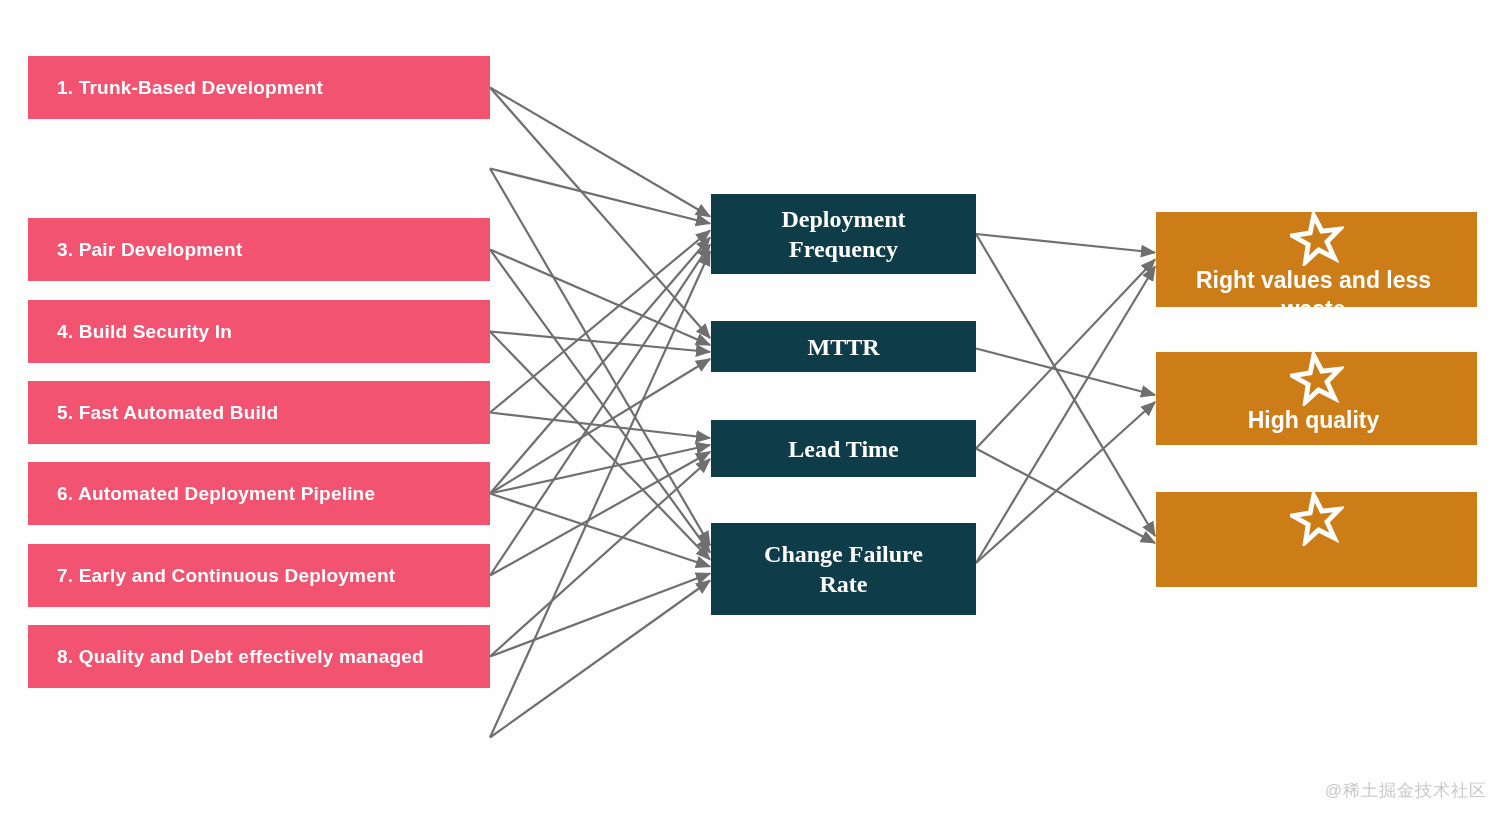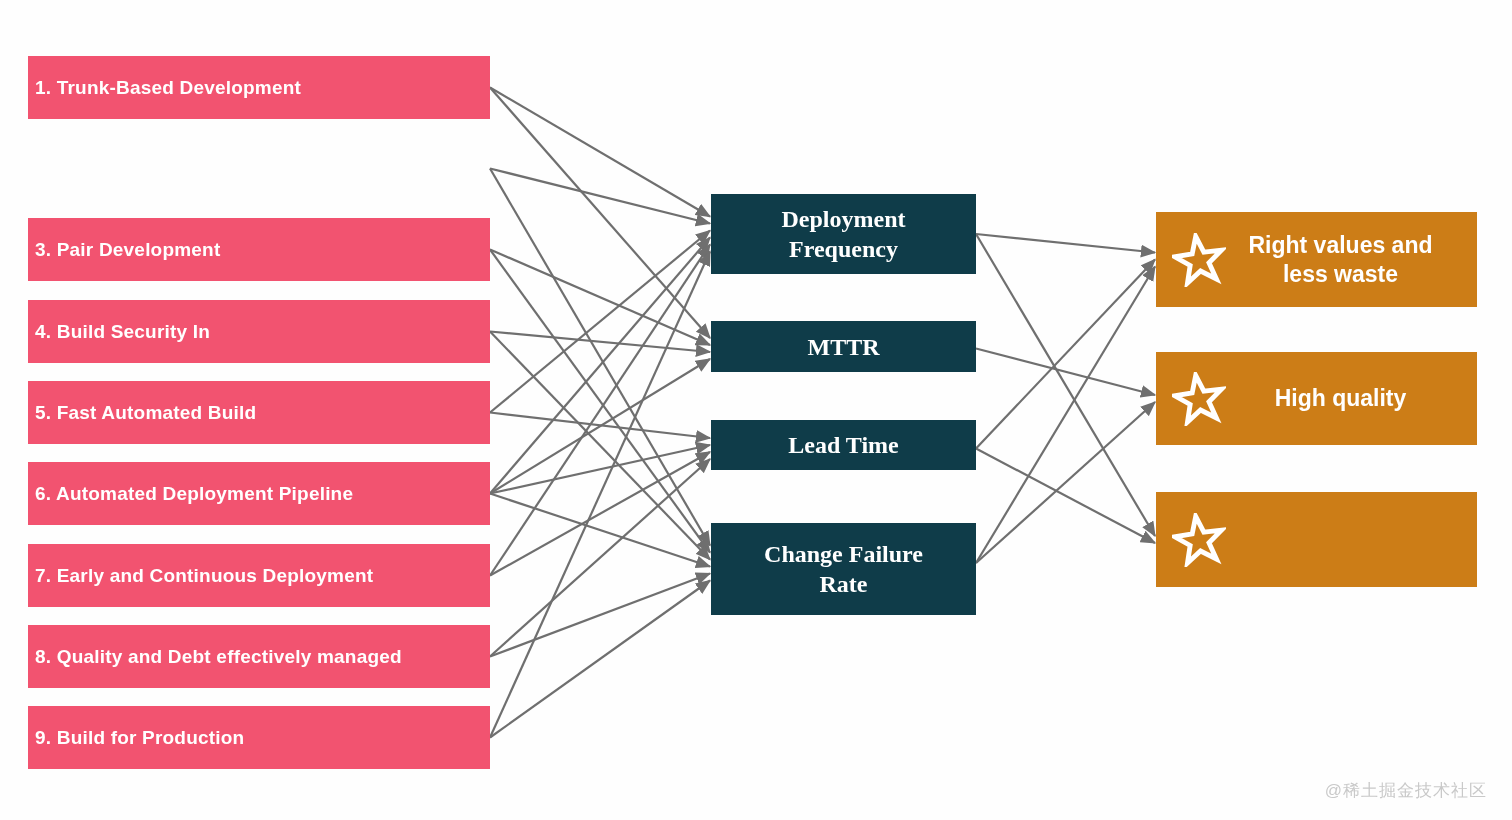--- a/index.html
+++ b/index.html
@@ -8,42 +8,42 @@
     background:#fefefe;
     font-family:"Liberation Sans","DejaVu Sans",sans-serif;
   }
   .canvas{position:absolute;left:0;top:0;width:1512px;height:820px;}
 
   
   .practice{
     position:absolute;left:28px;width:462px;height:63px;
     background:var(--pink);
     display:flex;align-items:center;
-    padding-left:7px;box-sizing:border-box;
+    padding-left:29px;box-sizing:border-box;
     color:var(--text);font-weight:700;font-size:19px;letter-spacing:.2px;
   }
 
   
   .metric{
     position:absolute;left:711px;width:265px;
     background:var(--navy);
     display:flex;align-items:center;justify-content:center;
     padding:0 30px;box-sizing:border-box;
     color:var(--text);font-weight:700;font-size:24px;line-height:1.25;
     text-align:center;
     font-family:Liberation Serif, serif;
   }
 
   
   .outcome{
     position:absolute;left:1156px;width:321px;
     background:var(--orange);
     display:flex;align-items:center;
     padding:0 16px;box-sizing:border-box;
-    color:var(--text);font-weight:700;font-size:23px;line-height:1.25;
+    color:var(--text);font-weight:700;font-size:23px;line-height:1.25;flex-direction:column;
   }
   .outcome .label{flex:1;text-align:center;padding-right:6px;}
   .star{width:54px;height:54px;flex-shrink:0;}
 
   svg.overlay{position:absolute;left:0;top:0;pointer-events:none;}
   .edge{stroke:var(--arrow);stroke-width:2.2;fill:none;}
   .arrowhead{fill:var(--arrow);}
 
   .watermark{
     position:absolute;right:25px;bottom:18px;
@@ -106,31 +106,28 @@
     </div>
   <div class="practice" style="top:462px">
       <span>6. Automated Deployment Pipeline</span>
     </div>
   <div class="practice" style="top:544px">
       <span>7. Early and Continuous Deployment</span>
     </div>
   <div class="practice" style="top:625px">
       <span>8. Quality and Debt effectively managed</span>
     </div>
-  <div class="practice" style="top:706px">
-      <span>9. Build for Production</span>
-    </div>
 
   <div class="metric" style="top:194px;height:80px">
       <span>Deployment Frequency</span>
     </div>
   <div class="metric" style="top:321px;height:51px">
       <span>MTTR</span>
     </div>
-  <div class="metric" style="top:420px;height:50px">
+  <div class="metric" style="top:420px;height:57px">
       <span>Lead Time</span>
     </div>
   <div class="metric" style="top:523px;height:92px">
       <span>Change Failure Rate</span>
     </div>
 
   <div class="outcome" style="top:212px;height:95px">
     <svg class="star" viewBox="0 0 100 100">
       <polygon points="50,6 60.9,37 93.7,37.8 67.6,57.7 77,89.2 50,70.5 23,89.2 32.4,57.7 6.3,37.8 39.1,37" fill="none" stroke="#FFFFFF" stroke-width="9" stroke-linejoin="miter" transform="rotate(-8 50 50)"></polygon>
     </svg>

